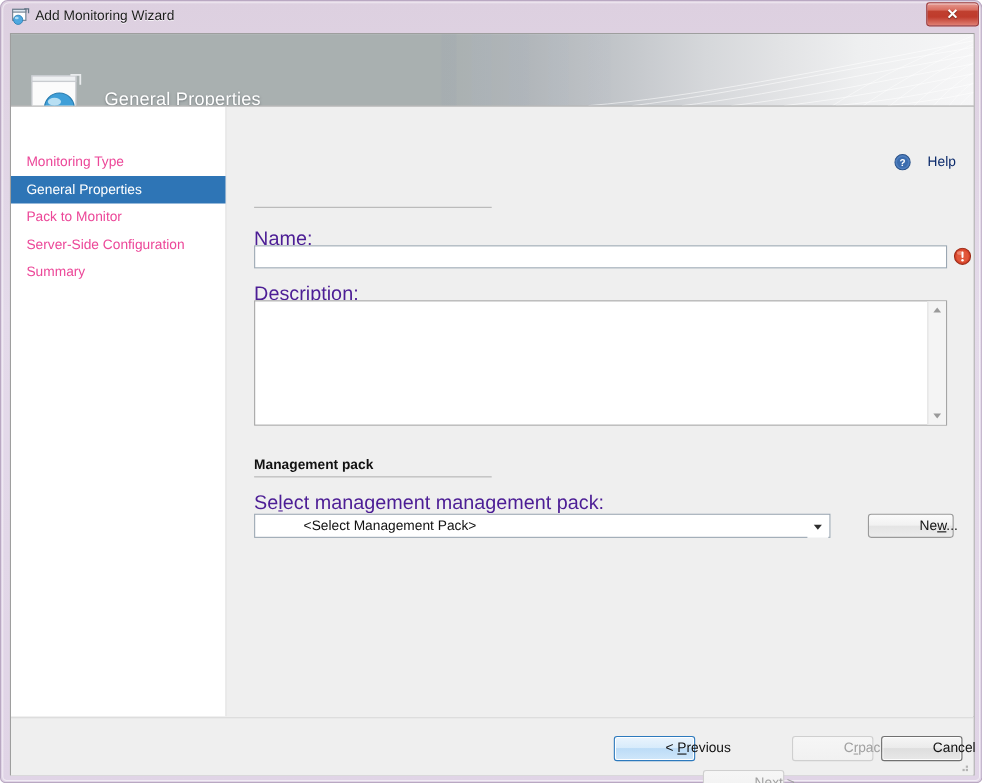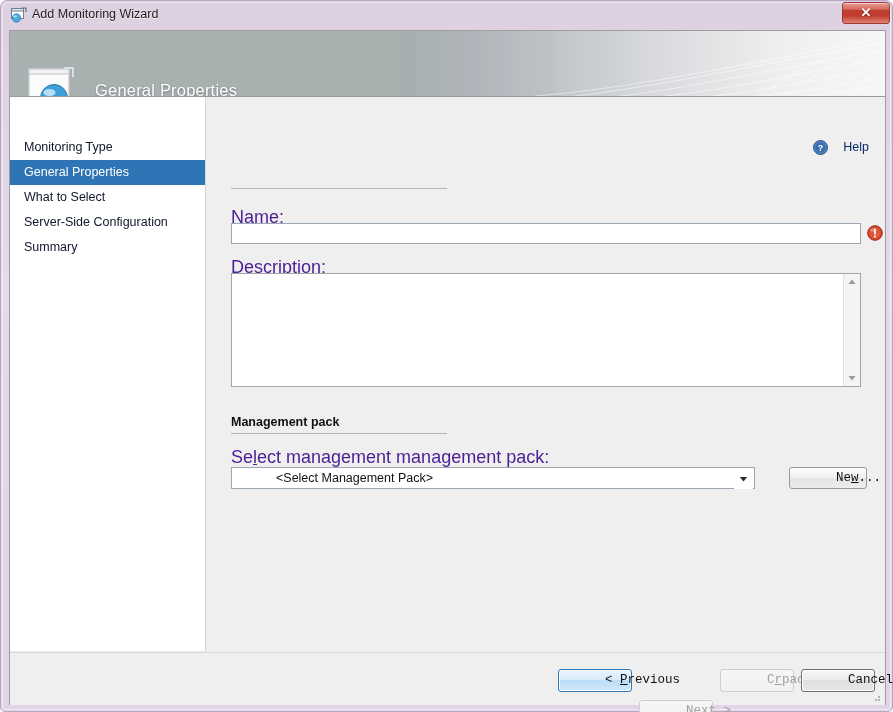--- a/index.html
+++ b/index.html
@@ -153,21 +153,21 @@
   }
   .sidebar-item {
     position: absolute;
     left: 0;
     width: 195px;
     height: 25px;
     line-height: 25px;
     padding-left: 14px;
     box-sizing: border-box;
     font-size: 12.5px;
-    color: #0f172a;
+    color: #ec4899;
     white-space: nowrap;
     cursor: default;
   }
   .sidebar-item.selected {
     background: #2e75b6;
     color: #ffffff;
   }
 
   
   .main {
@@ -279,21 +279,21 @@
     position: absolute;
     right: 1px; top: 1px;
     width: 19px; height: 20px;
     background: #ffffff;
   }
 
   
   .btn {
     position: absolute;
     box-sizing: border-box;
-    font-family: Liberation Mono, monospace;
+    font-family: Liberation Sans, sans-serif;
     font-size: 12.5px;
     color: #111111;
     text-align: right;
     border: 1px solid #9a9a9a;
     border-radius: 3px;
     background: linear-gradient(to bottom, #fbfbfb 0%, #f1f1f1 48%, #e4e4e4 50%, #ececec 100%);
     cursor: default;
     white-space: nowrap;
     padding-left: 46px;
   }
@@ -383,21 +383,21 @@
           <ellipse cx="22.5" cy="25.5" rx="6" ry="3.6" fill="#cdeaf8" opacity="0.85"></ellipse>
           <ellipse cx="31" cy="38" rx="7.5" ry="4" fill="#2e84b9" opacity="0.45"></ellipse>
         </svg>
       </span>
       <span class="banner-title">General Properties</span>
     </div>
 
     <div class="sidebar">
       <div class="sidebar-item" style="top:38px;">Monitoring Type</div>
       <div class="sidebar-item selected" style="top:63px;">General Properties</div>
-      <div class="sidebar-item" style="top:88px;">What to Select</div>
+      <div class="sidebar-item" style="top:88px;">Pack to Monitor</div>
       <div class="sidebar-item" style="top:113px;">Server-Side Configuration</div>
       <div class="sidebar-item" style="top:138px;">Summary</div>
     </div>
 
     <div class="main">
 
       <span class="help-icon">
         <svg width="15" height="15" viewBox="0 0 15 15">
           <circle cx="7.5" cy="7.5" r="7" fill="#4f7fbf" stroke="#2b5288" stroke-width="1"></circle>
           <circle cx="7.5" cy="7.5" r="5" fill="#3b6cae"></circle>

